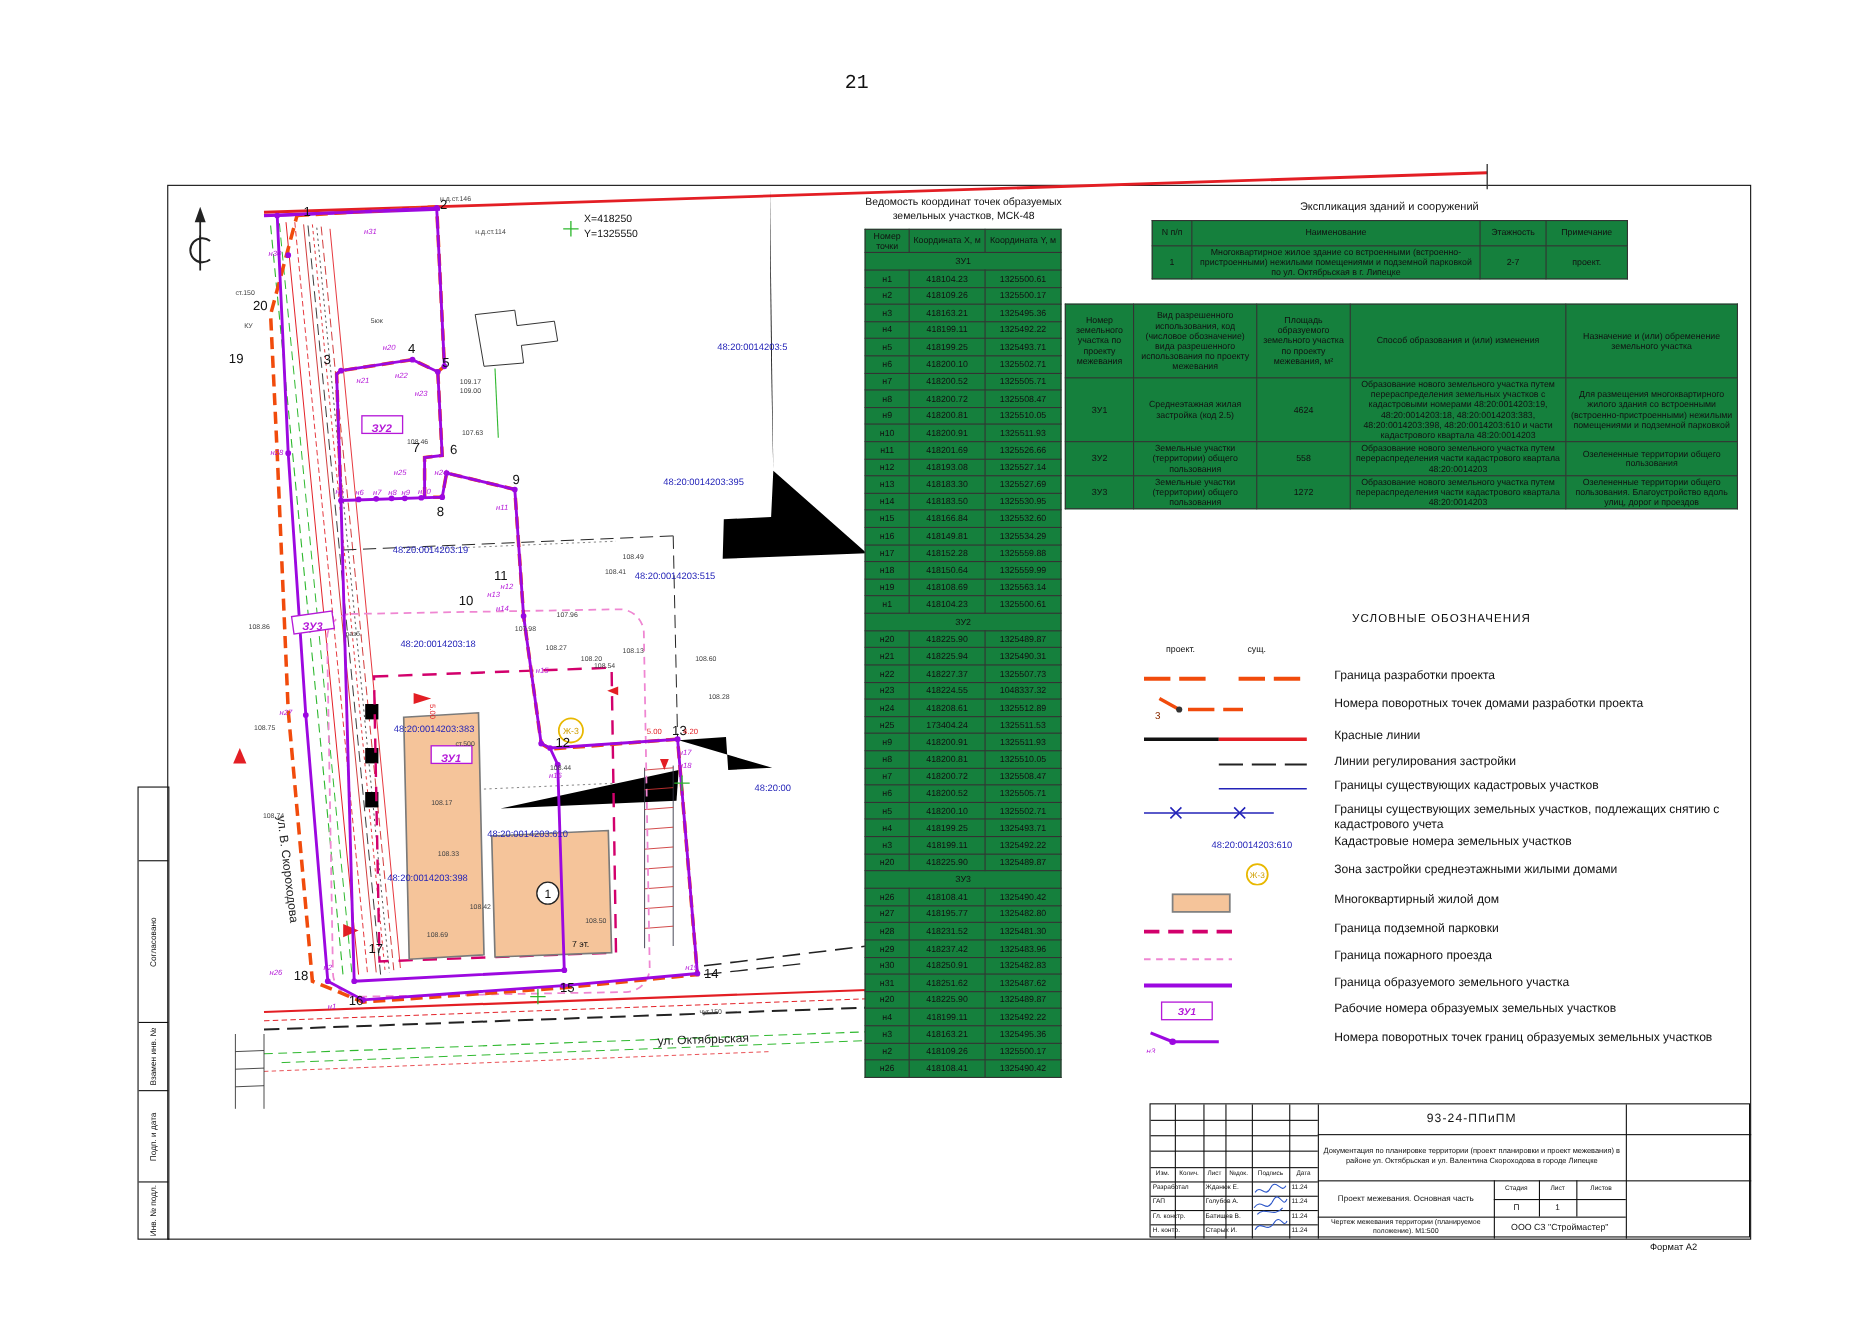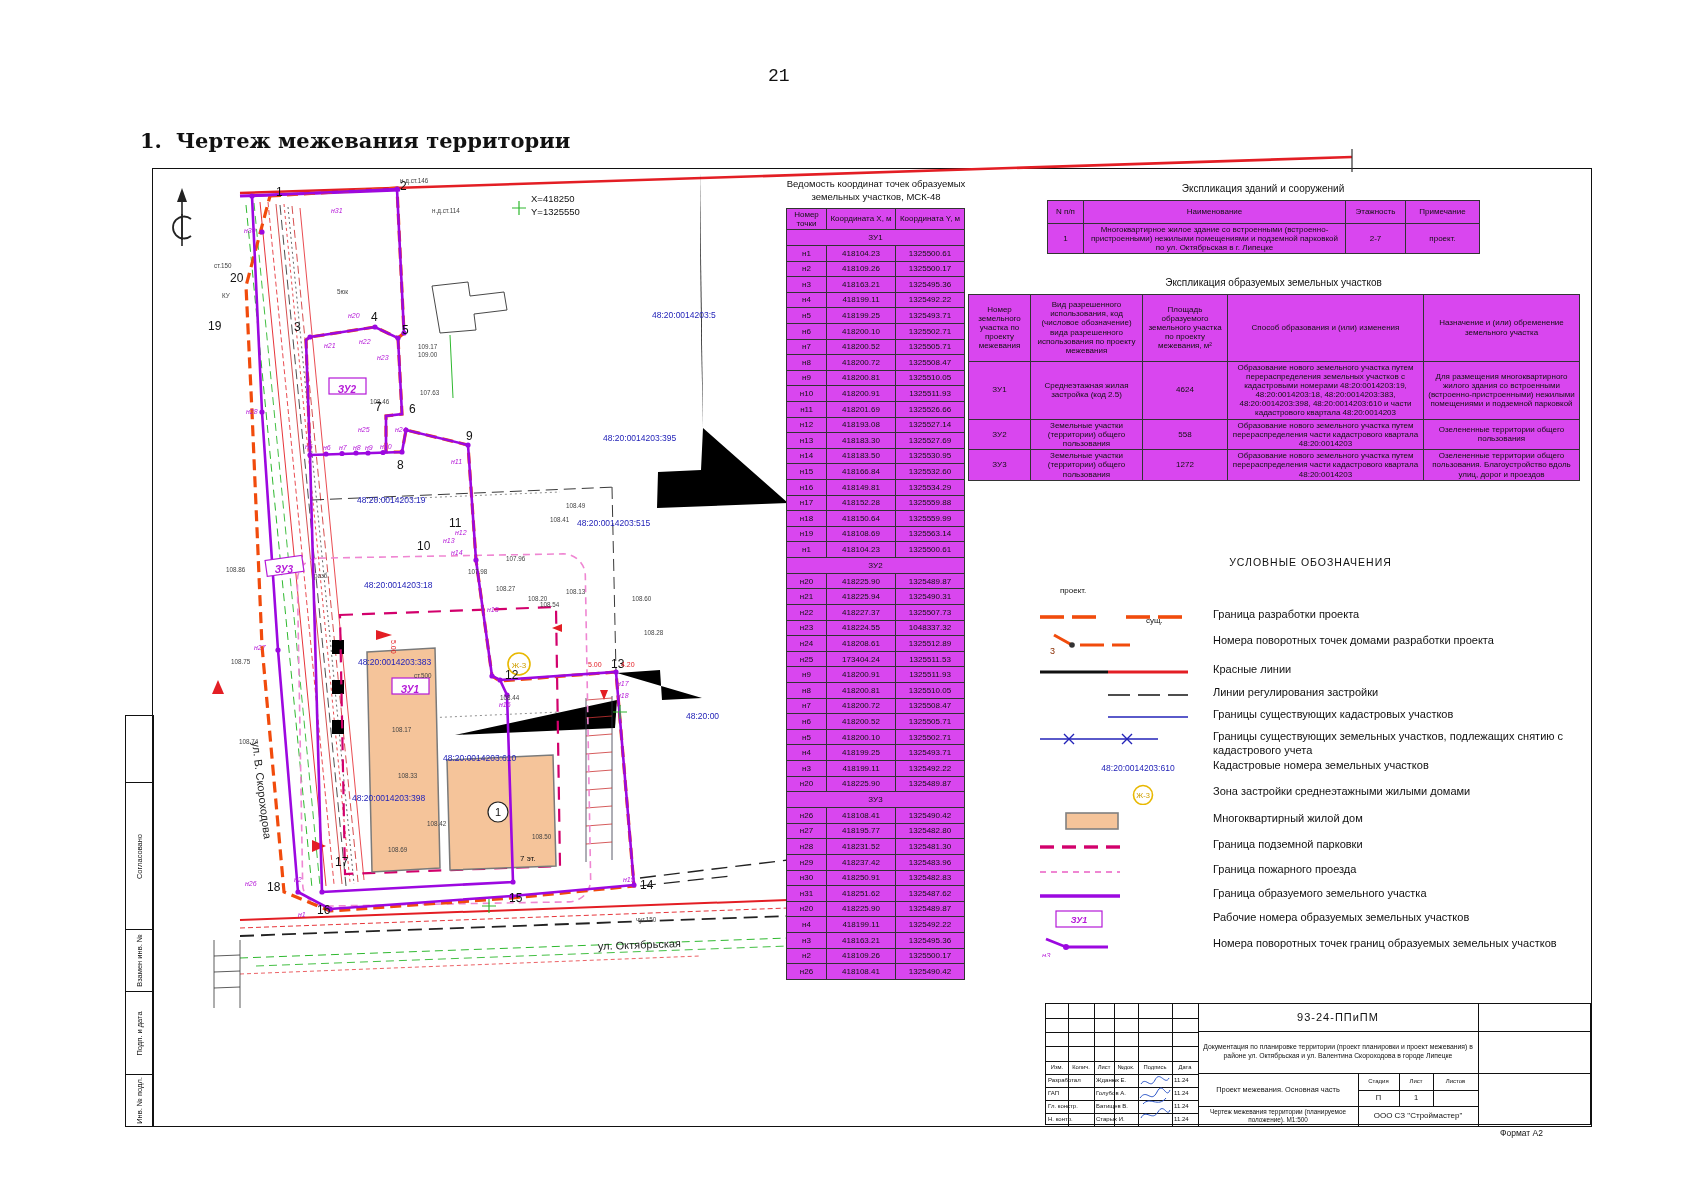--- a/index.html
+++ b/index.html
@@ -12,42 +12,42 @@
   .frame{position:absolute;left:152px;top:168px;width:1438px;height:957px;border:1.4px solid #111;}
   .fmt{position:absolute;left:1500px;top:1128px;font-size:8.5px;}
 
   
   .strip{position:absolute;left:125px;top:715px;width:27px;height:410px;border:1.2px solid #111;}
   .strip .cell{position:absolute;left:0;width:100%;border-bottom:1px solid #111;
                display:flex;align-items:center;justify-content:center;overflow:hidden;}
   .strip .cell span{transform:rotate(-90deg);white-space:nowrap;font-size:7.5px;}
 
   
-  table.dwg{border-collapse:collapse;background:#d946ef;}
+  table.dwg{border-collapse:collapse;background:#15803d;}
   table.dwg td,table.dwg th{border:1px solid #333;font-weight:normal;text-align:center;
       vertical-align:middle;padding:1px 2px;font-size:8px;line-height:1.15;}
   .tbl-title{font-size:9.5px;text-align:center;line-height:1.35;margin-bottom:4px;}
 
   .coordwrap{position:absolute;left:786px;top:178px;width:180px;}
   .coordwrap td{height:12.6px;font-size:7.8px;}
   .coordwrap .sec td{height:13px;}
 
   .bldwrap{position:absolute;left:1047px;top:182px;width:432px;}
   .bldwrap .tbl-title{font-size:10px;}
   .bldwrap td{font-size:7.6px;}
 
   .parwrap{position:absolute;left:968px;top:276px;width:611px;}
   .parwrap .tbl-title{font-size:10px;}
   .parwrap td{font-size:7.4px;}
 
   
   .legend{position:absolute;left:1038px;top:556px;width:545px;}
   .legend .ltitle{text-align:center;font-size:10.5px;letter-spacing:1px;}
   .lcols{position:absolute;top:30px;left:0;width:170px;font-size:8px;}
-  .lcols .c1{position:absolute;left:22px;} .lcols .c2{position:absolute;left:108px;margin-top:30px;}
+  .lcols .c1{position:absolute;left:22px;} .lcols .c2{position:absolute;left:96px;}
   .lrow{position:absolute;left:0;width:545px;}
   .lrow .sym{position:absolute;left:0;top:0;width:170px;height:22px;}
   .lrow .lbl{position:absolute;left:175px;top:2px;width:365px;font-size:11px;line-height:1.25;}
 
   
   .tb{position:absolute;left:1045px;top:1003px;width:546px;height:122px;border:1.4px solid #111;box-sizing:border-box;}
   .tb .ln{position:absolute;background:#111;}
   .tb .cell{position:absolute;display:flex;align-items:center;justify-content:center;
             text-align:center;font-size:7px;line-height:1.3;}
   .sig-svg{position:absolute;left:0;top:0;}
@@ -63,21 +63,20 @@
   .tstreet{font-size:11px;fill:#222;font-family:"Liberation Sans",sans-serif;}
   .tzu{font-size:10px;fill:#b519d8;font-style:italic;font-weight:bold;font-family:"Liberation Sans",sans-serif;}
   .tzone{font-size:8px;fill:#cf9f00;font-family:"Liberation Sans",sans-serif;}
 </style>
 </head>
 <body>
 
 <div class="sheet">
 
   <div class="pagenum">21</div>
-  <div class="heading"><span>1.</span><span class="sp"></span><span>Чертеж межевания территории</span></div>
 
   <div class="frame"></div>
   <div class="fmt">Формат А2</div>
 
   <div class="strip">
     <div class="cell" style="top:0;height:66px;"></div>
     <div class="cell" style="top:67px;height:146px;">
         <span>Согласовано</span>
       </div>
     <div class="cell" style="top:214px;height:61px;">
@@ -663,21 +662,20 @@
             <td>1</td>
             <td>Многоквартирное жилое здание со встроенными (встроенно-пристроенными) нежилыми помещениями и подземной парковкой по ул. Октябрьская в г. Липецке</td>
             <td>2-7</td>
             <td>проект.</td>
           </tr>
         </tbody>
     </table>
   </div>
 
   <div class="parwrap">
-    <div class="tbl-title">Экспликация образуемых земельных участков</div>
     <table class="dwg" style="width:611px;table-layout:fixed;">
       <colgroup>
           <col style="width:62px">
           <col style="width:112px">
           <col style="width:85px">
           <col style="width:196px">
           <col style="width:156px">
         </colgroup>
       <thead>
           <tr>

